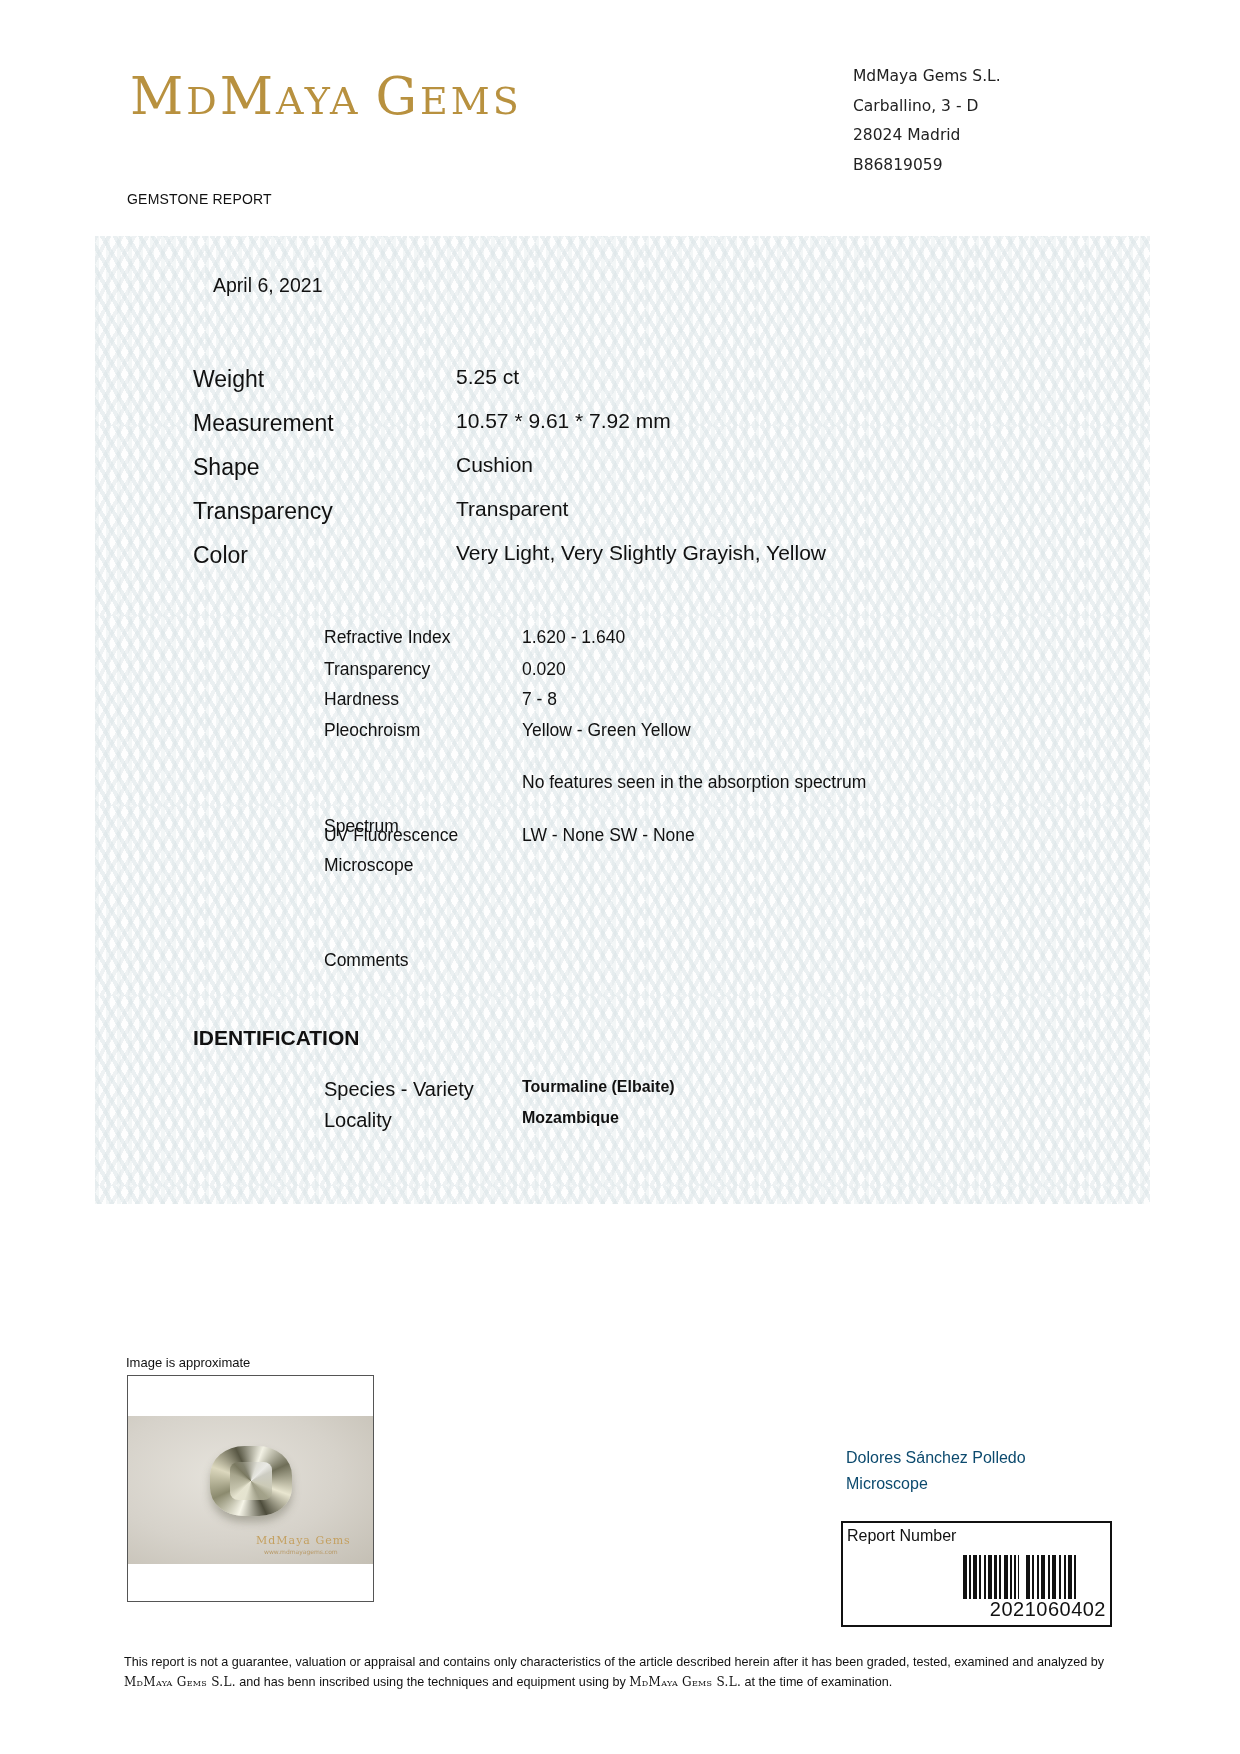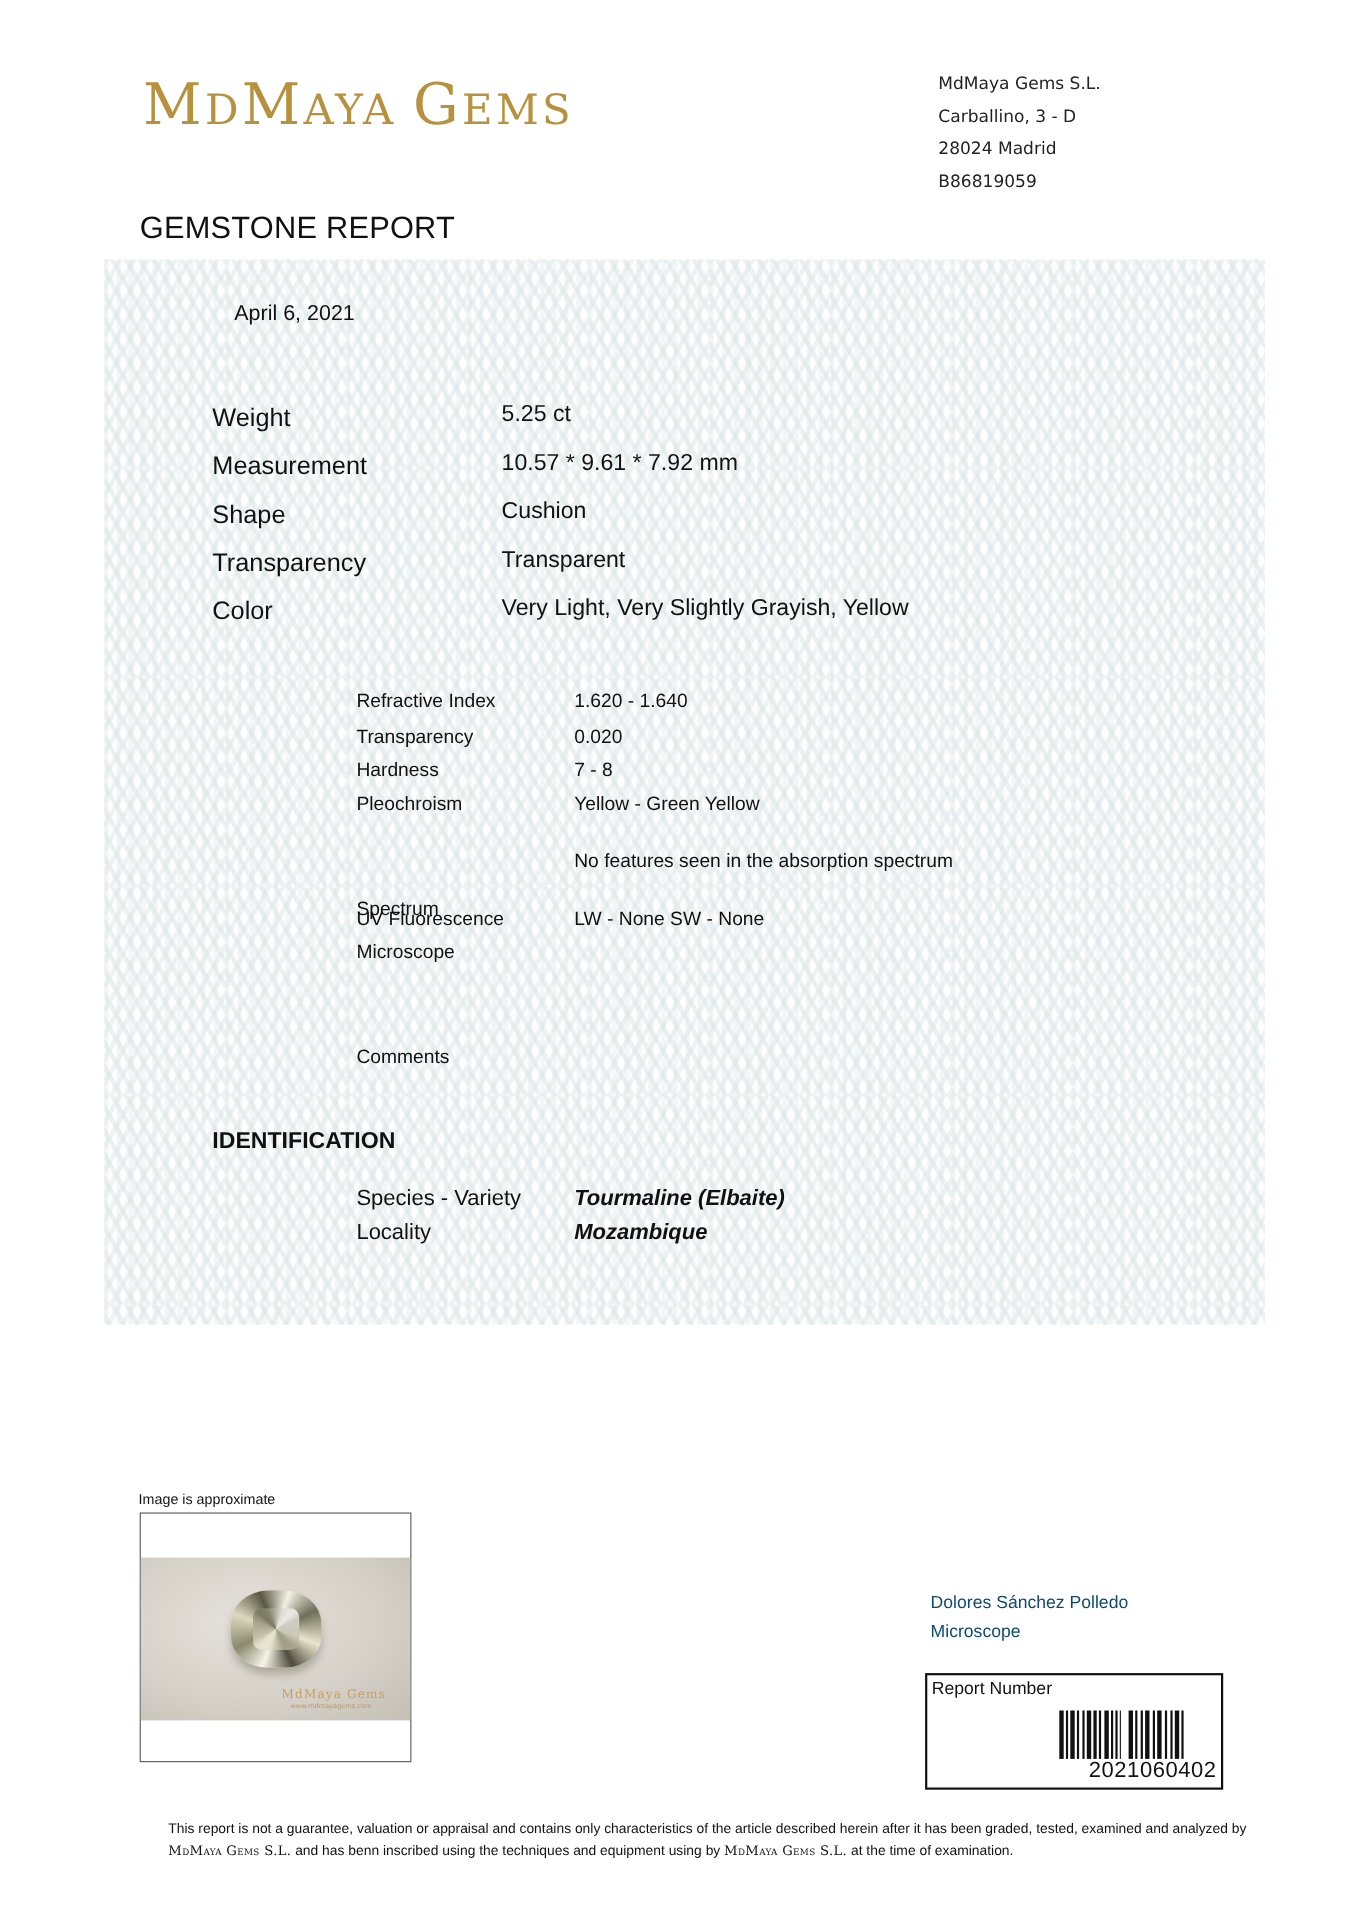--- a/index.html
+++ b/index.html
@@ -10,21 +10,21 @@
   
   .logo { left:130px; top:66px; font-family:"DejaVu Serif", serif; color:#b8913f;
           font-size:46px; letter-spacing:3px; font-weight:normal; white-space:nowrap; }
   .logo .big { font-size:52px; }
   .logo .sm  { font-size:38px; }
 
   
   .address { left:853px; top:62px; font-family:"DejaVu Sans", sans-serif; font-size:15.5px; color:#222; }
   .address div { height:29.5px; line-height:29.5px; }
 
-  .report-title { left:127px; top:191px; font-family:"Liberation Sans", sans-serif; font-size:28px; color:#111; letter-spacing:0.2px; }
+  .report-title { left:127px; top:191px; font-family:"Liberation Sans", sans-serif; font-size:14px; color:#111; letter-spacing:0.2px; }
 
   
   .panel { left:95px; top:236px; width:1055px; height:968px;
            background-color:#fdfefe;
            background-image:
              repeating-linear-gradient(60deg, rgba(200,214,218,0.55) 0 4px, transparent 4px 11px),
              repeating-linear-gradient(-60deg, rgba(200,214,218,0.45) 0 4px, transparent 4px 11px),
              repeating-linear-gradient(90deg, rgba(205,218,222,0.35) 0 4px, transparent 4px 11px);
            background-size:110px 190px, 110px 190px, 110px 190px; }
   .panel-fade { left:95px; top:236px; width:1055px; height:968px; background:rgba(255,255,255,0.35); }
@@ -33,21 +33,21 @@
   .date { left:193px; top:274px; font-size:19.5px;margin-left:20px; }
 
   .main-label { left:193px; font-size:23px; }
   .main-value { left:456px; font-size:21px; }
 
   .sub-label { left:324px; font-size:17.5px; }
   .sub-value { left:522px; font-size:17.5px; }
 
   .ident-title { left:193px; top:1026px; font-size:21px; font-weight:bold; }
   .ident-label { left:324px; font-size:20px; }
-  .ident-value { left:522px; font-size:20px; font-weight:bold;font-style:italic; }
+  .ident-value { left:522px; font-size:16px; font-weight:bold; }
 
   
   .img-caption { left:126px; top:1355px; font-family:"Liberation Sans", sans-serif; font-size:13px; color:#111; }
   .img-box { left:127px; top:1375px; width:245px; height:225px; border:1px solid #555; background:#fff; }
   .photo { position:absolute; left:0; top:40px; width:245px; height:148px;
            background: radial-gradient(ellipse at 40% 40%, #e6e3dc 0%, #d6d2ca 55%, #c4bfb4 100%); overflow:hidden; }
   .gem { position:absolute; left:82px; top:30px; width:82px; height:70px; border-radius:42% 42% 40% 40%;
          background:
            conic-gradient(from 20deg, #f2f1e4, #6f6e58, #e9e6d0, #4e4d3c, #f6f5e8, #8b8a6e, #dcd8be, #585744, #f2f1e4);
          box-shadow: 0 6px 8px rgba(80,80,60,0.35); }
@@ -61,21 +61,21 @@
   .gemologist div { height:26px; line-height:26px; }
 
   
   .report-box { left:841px; top:1521px; width:267px; height:102px; border:2px solid #111; background:#fff; }
   .report-label { position:absolute; left:4px; top:4px; font-family:"Liberation Sans", sans-serif; font-size:16px; color:#111; }
   .barcode { position:absolute; left:120px; top:32px; width:143px; height:44px; display:flex; align-items:stretch; }
   .barcode span { display:block; background:#111; height:100%; }
   .report-number { position:absolute; right:4px; top:75px; font-family:"Liberation Sans", sans-serif; font-size:20px; color:#111; letter-spacing:0.5px; }
 
   
-  .disclaimer { left:124px; top:1653px; width:1000px; font-family:"Liberation Sans", sans-serif; font-size:12.6px; line-height:19.5px; color:#111;margin-left:29px; }
+  .disclaimer { left:124px; top:1653px; width:1000px; font-family:"Liberation Sans", sans-serif; font-size:12.6px; line-height:19.5px; color:#111; }
   .brand-sc { font-family:"DejaVu Serif", serif; font-variant:small-caps; font-size:12px; letter-spacing:0.3px; }
 </style>
 </head>
 <body>
 
 <div class="abs logo">
   <span class="big">M</span><span class="sm">D</span><span class="big">M</span><span class="sm">AYA </span><span class="big">G</span><span class="sm">EMS</span>
 </div>
 
 <div class="abs address">

